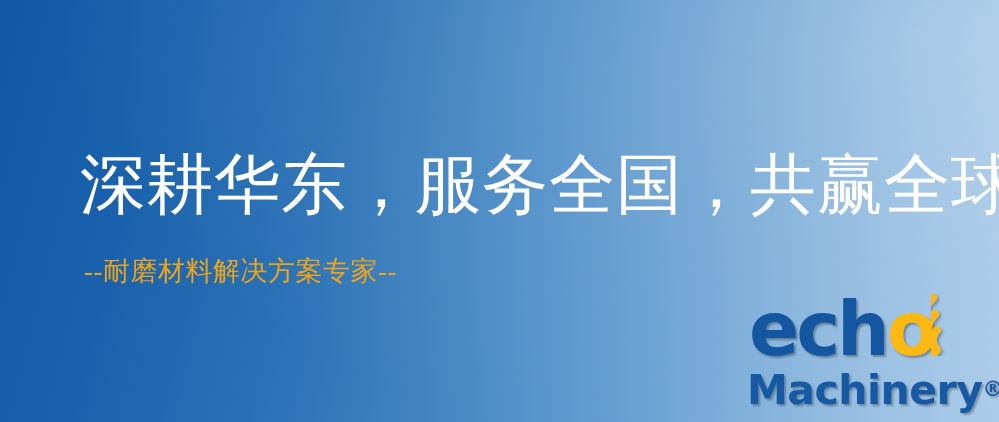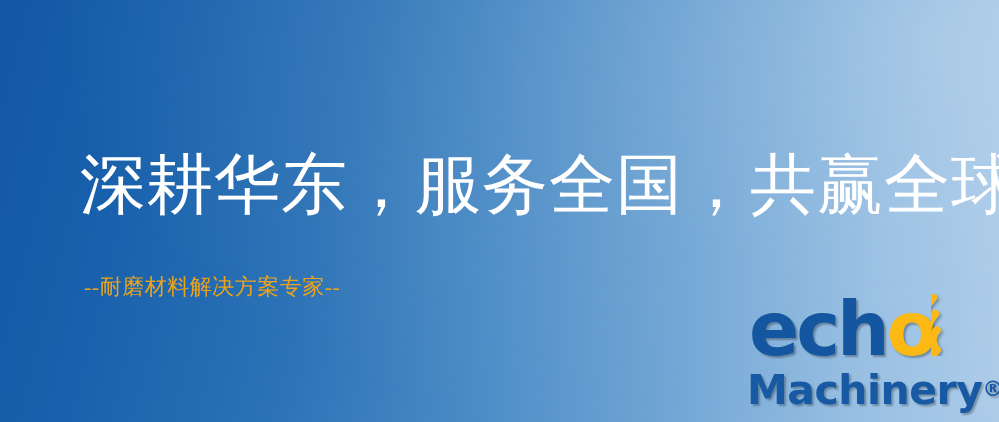--- a/index.html
+++ b/index.html
@@ -49,23 +49,23 @@
     font-weight:400;
     color:#ffffff;
     letter-spacing:1px;
     white-space:nowrap;
     z-index:3;
   }
 
   .subtitle {
     position:absolute;
     left:84px;
-    top:276px;
+    top:258px;
     font-family:"Liberation Serif", "DejaVu Serif", serif;
-    font-size:22px;
+    font-size:27px;
     line-height:1;
     font-weight:400;
     color:#eda31a;
     letter-spacing:0.5px;
     white-space:nowrap;
     z-index:3;
     text-align:center;
   }
 
   

